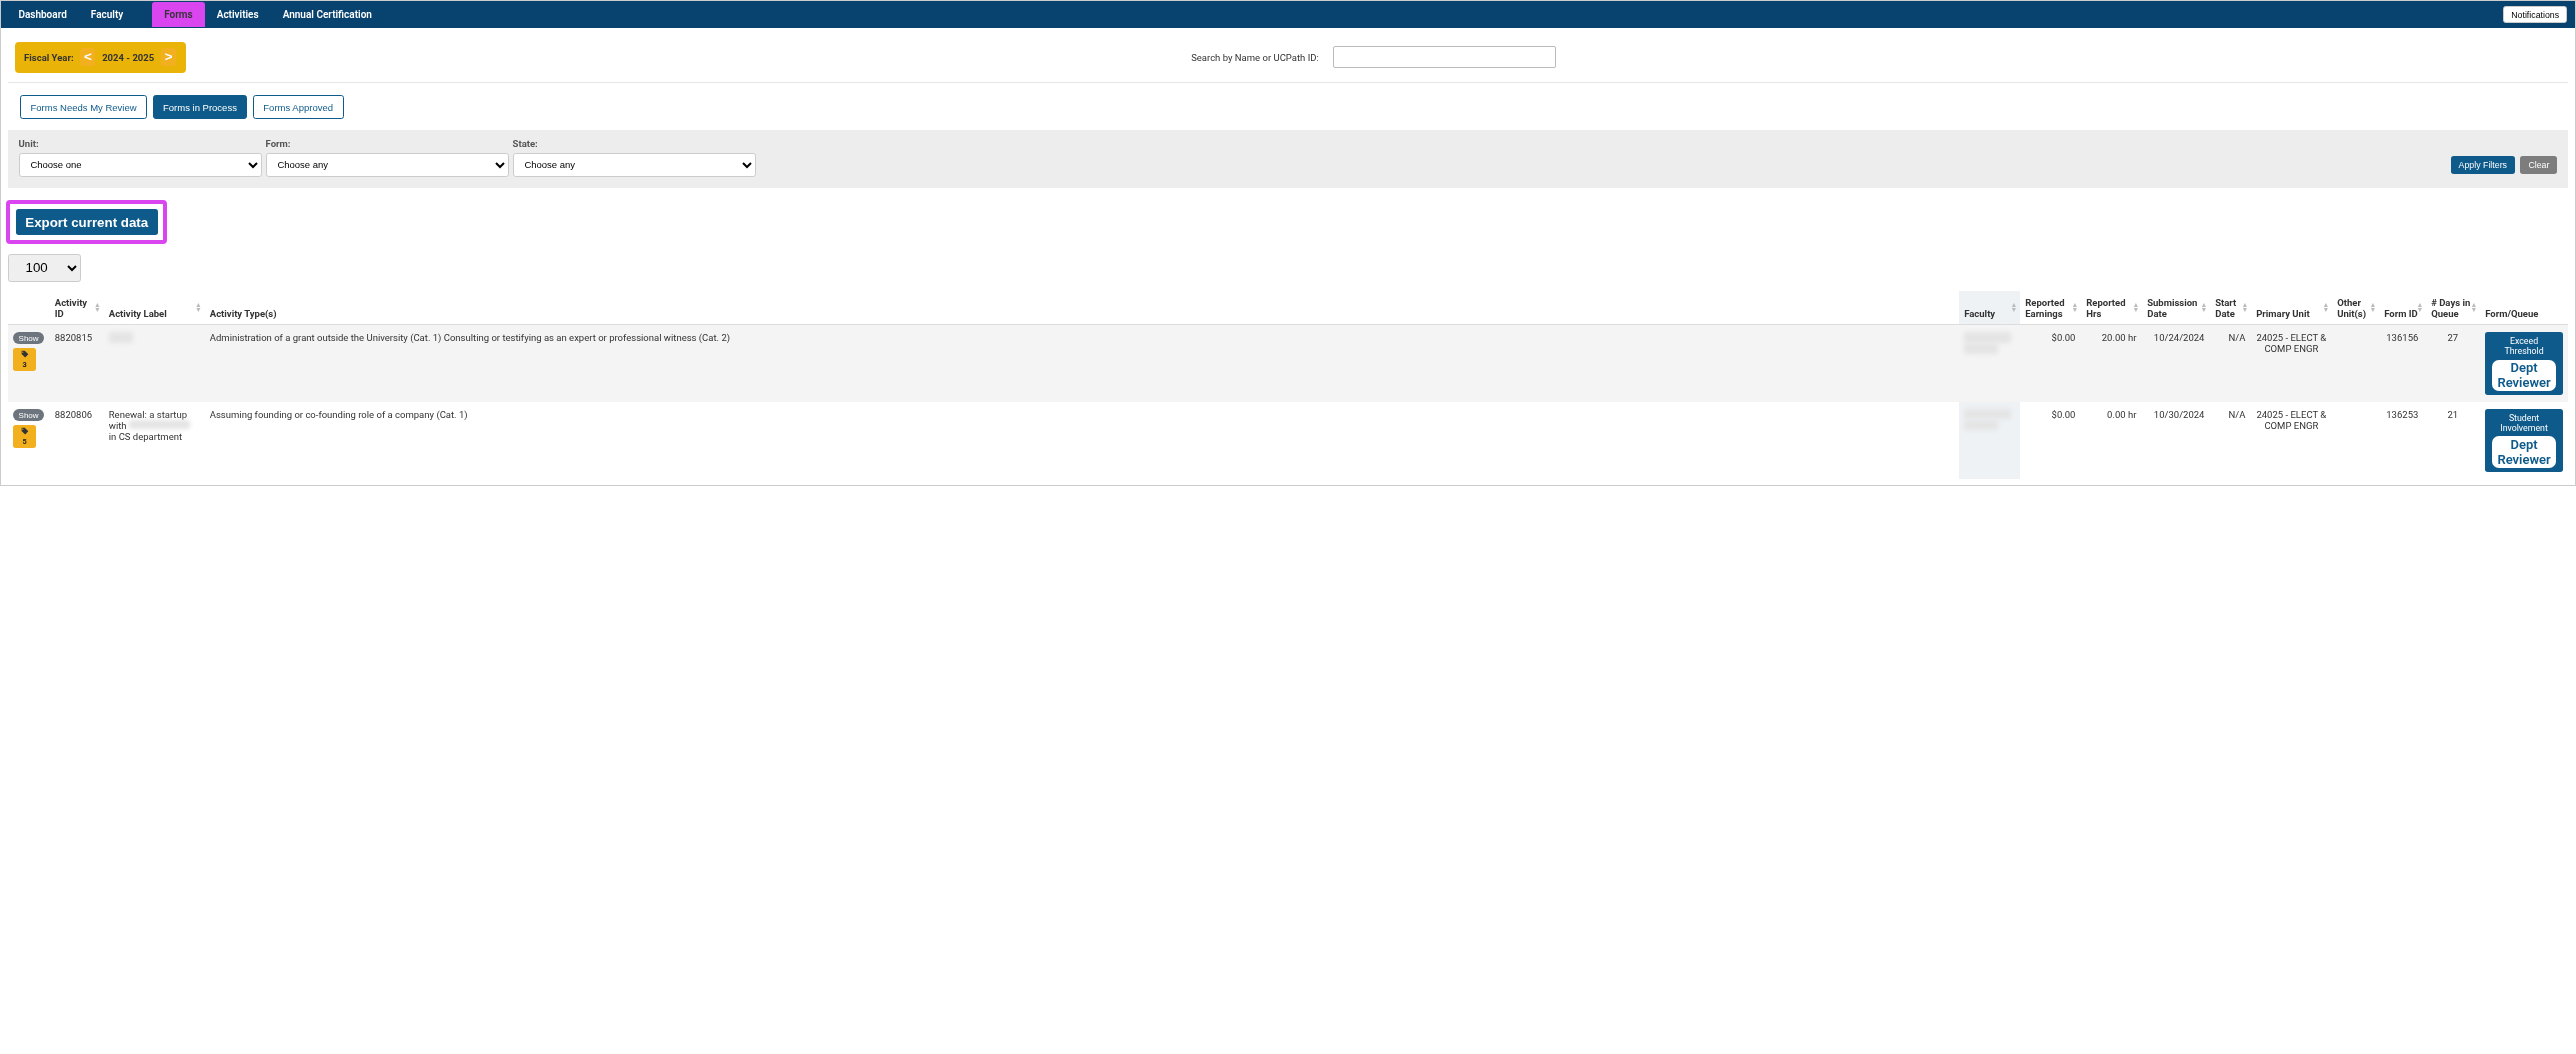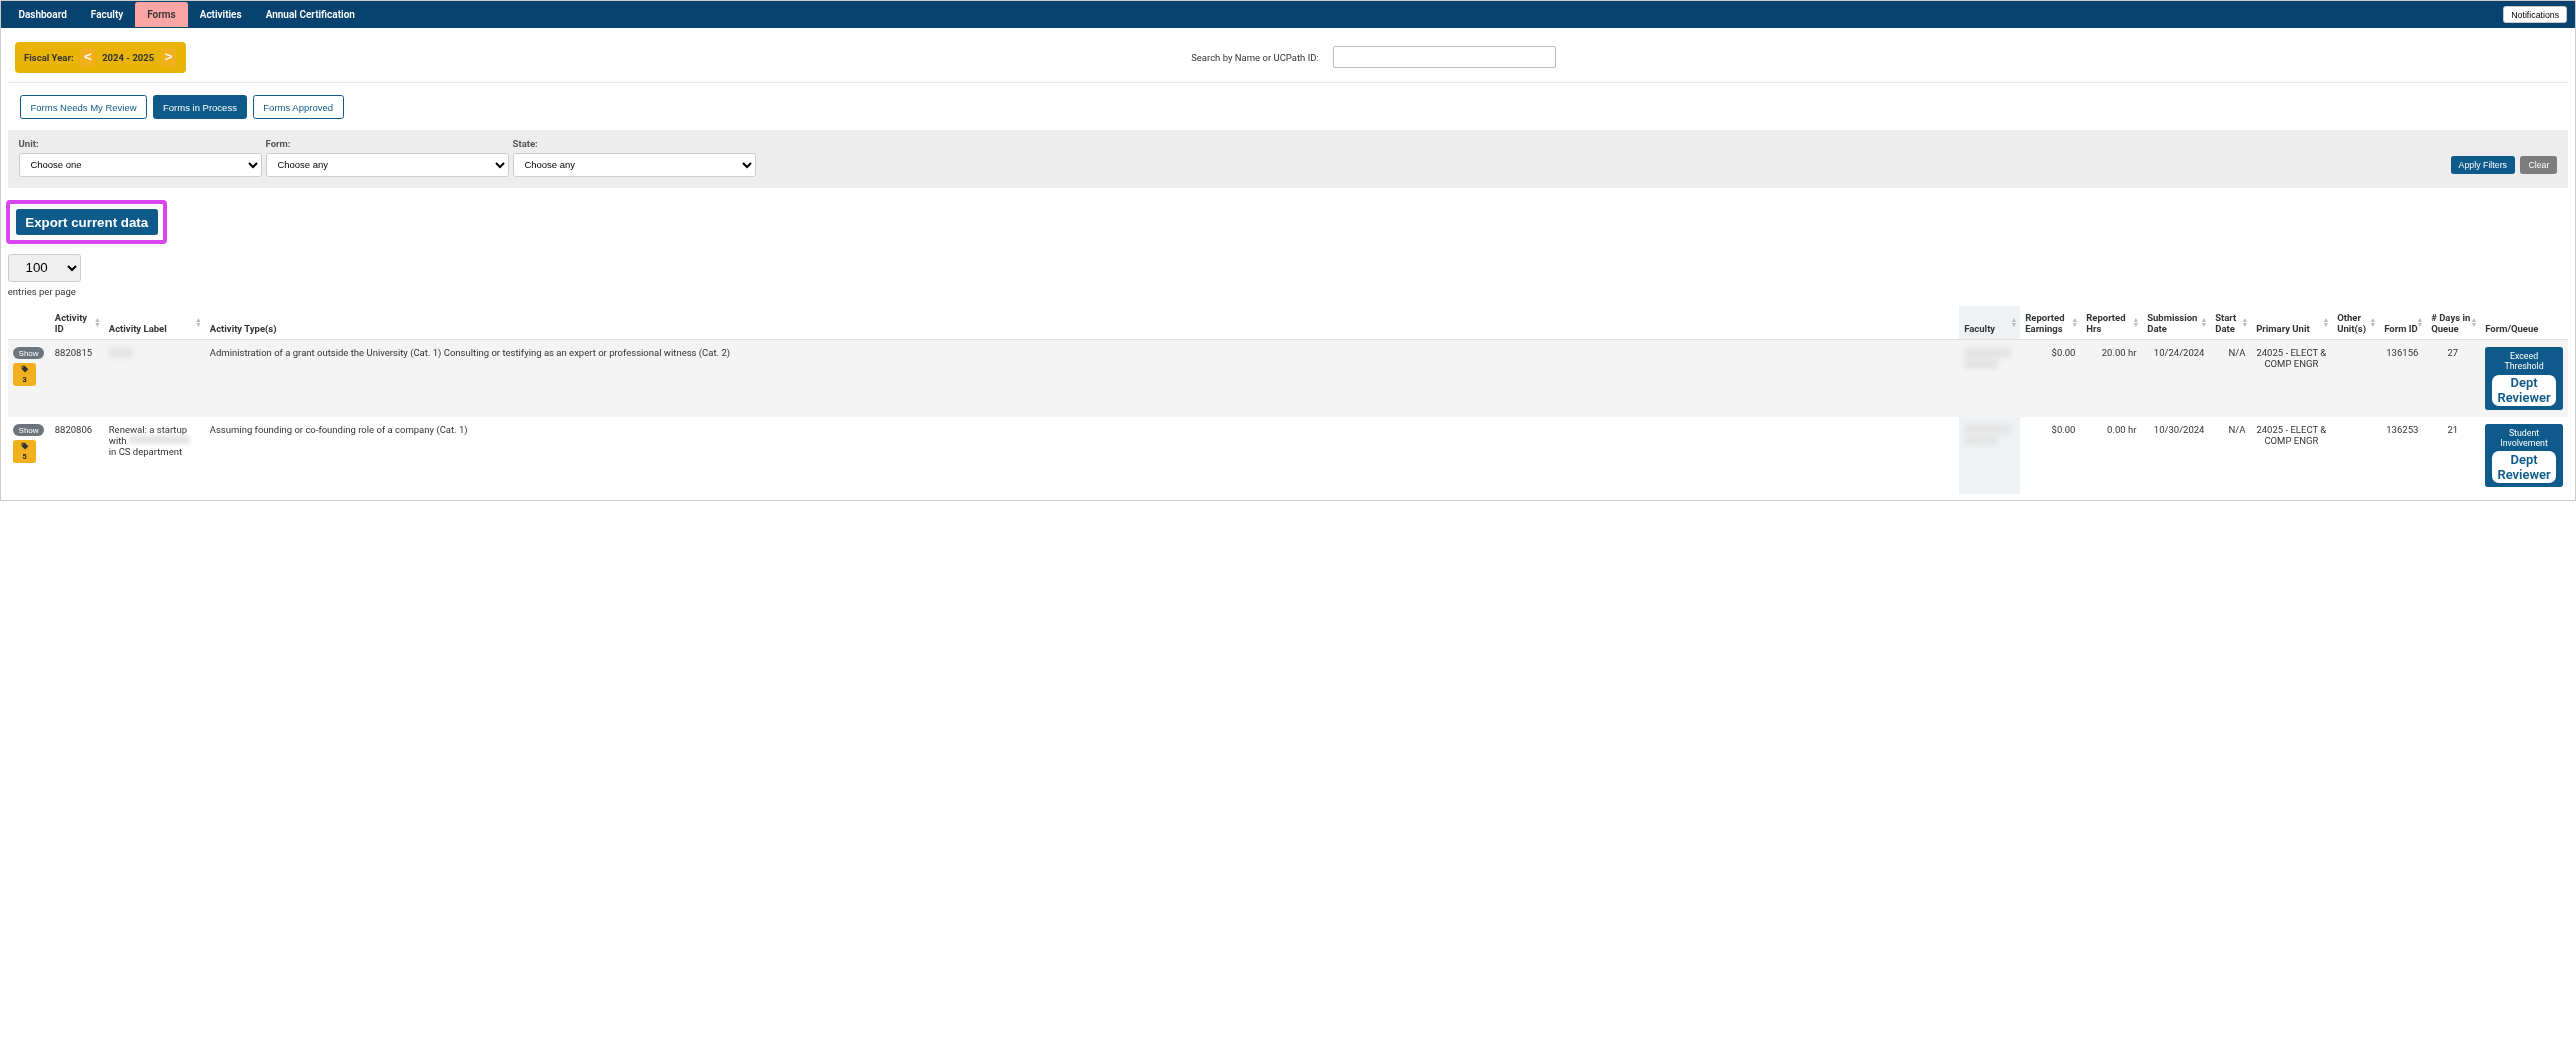--- a/index.html
+++ b/index.html
@@ -19,24 +19,25 @@
     height: 27px;
   }
   .topnav .nav-tab {
     color: #fff;
     padding: 6.8px 12px;
     font-weight: 600;
     cursor: pointer;
     font-size: 10px;
   }
   .topnav .nav-tab.active {
-    background: #fca5a5;
+    background: #d946ef;
     color: #333;
     border-top-left-radius: 2.7px;
     border-top-right-radius: 2.7px;
+    margin-left: 17px;
   }
   .topnav .spacer { flex: 1; }
   .topnav .notif-btn {
     background: #fff;
     border: 0.7px solid #ccc;
     border-radius: 2.7px;
     padding: 2.7px 6.8px;
     font-size: 8.8px;
     cursor: pointer;
     margin-right: 2.7px;
@@ -264,21 +265,20 @@
 
 <div class="export-wrap">
   <button class="export-btn">Export current data</button>
 </div>
 
 
 <div class="entries-row">
   <select>
     <option>100</option>
   </select>
-  <span class="epp">entries per page</span>
 </div>
 
 
 <table class="data">
   <thead>
     <tr>
       <th style="width:38px"></th>
       <th style="width:54px"><span>Activity ID</span><span class="sort-icon">▲<br>▼</span></th>
       <th style="width:101px"><span>Activity Label</span><span class="sort-icon">▲<br>▼</span></th>
       <th><span>Activity Type(s)</span></th>

